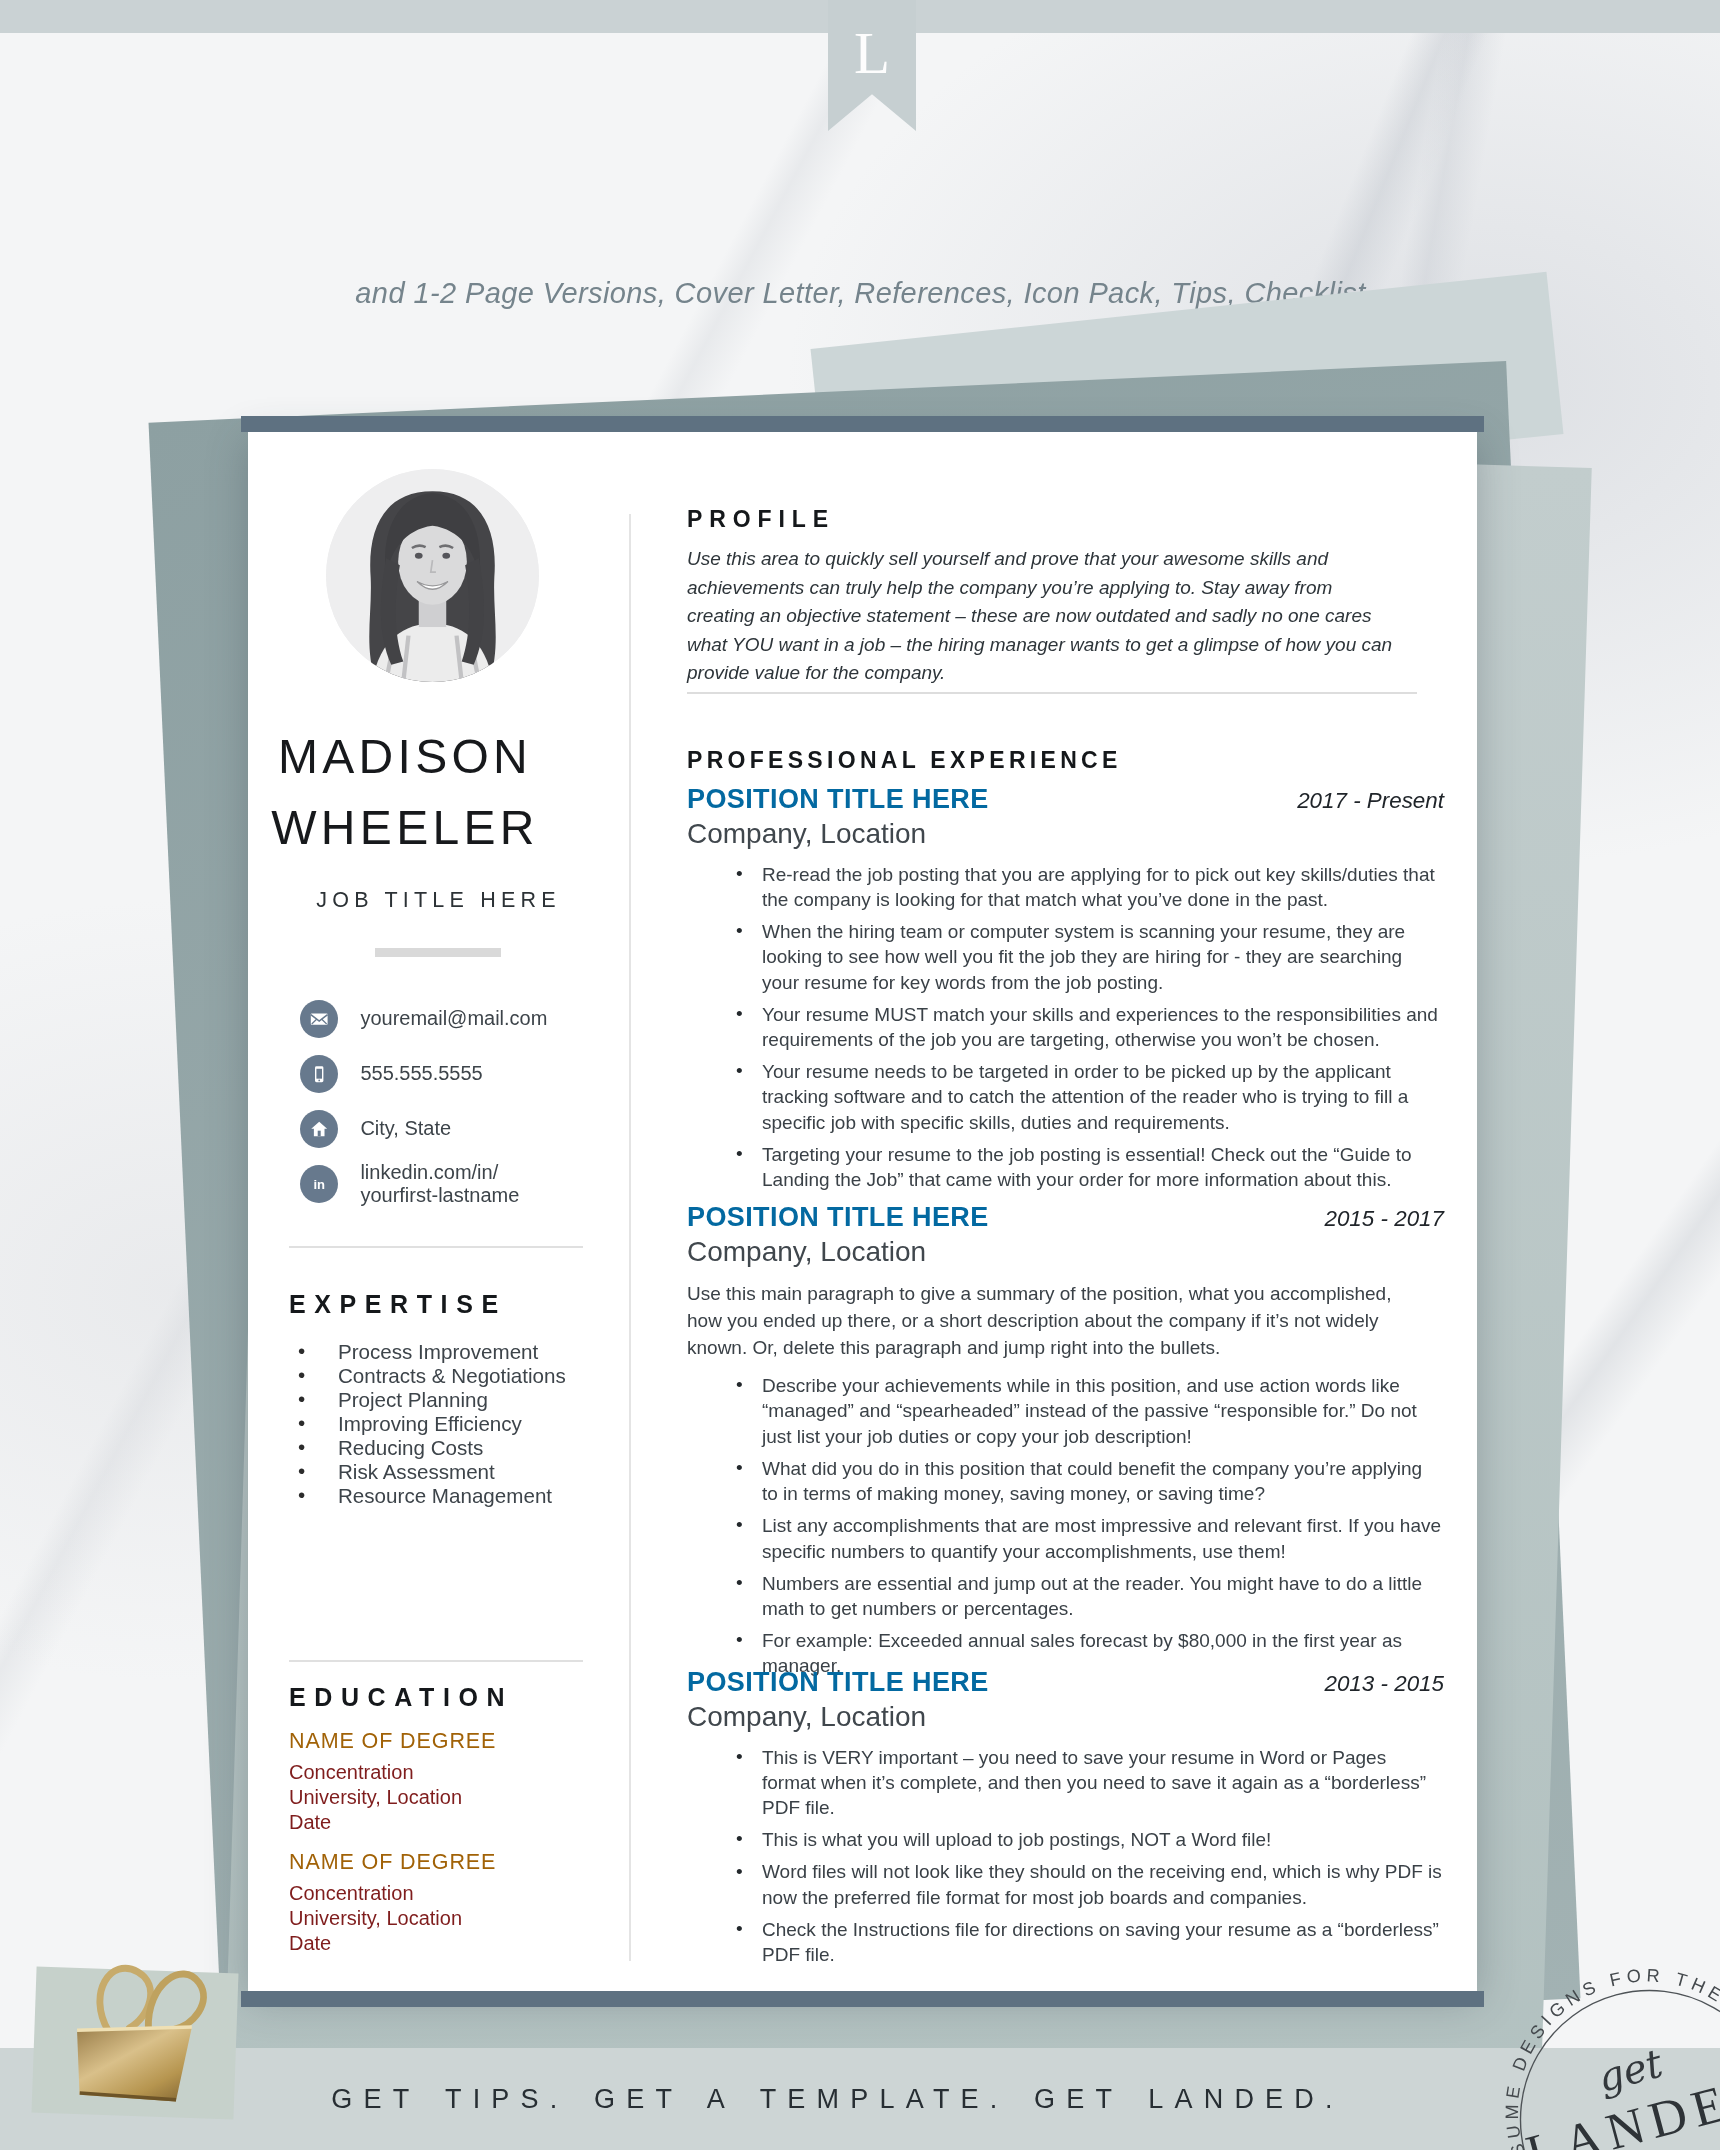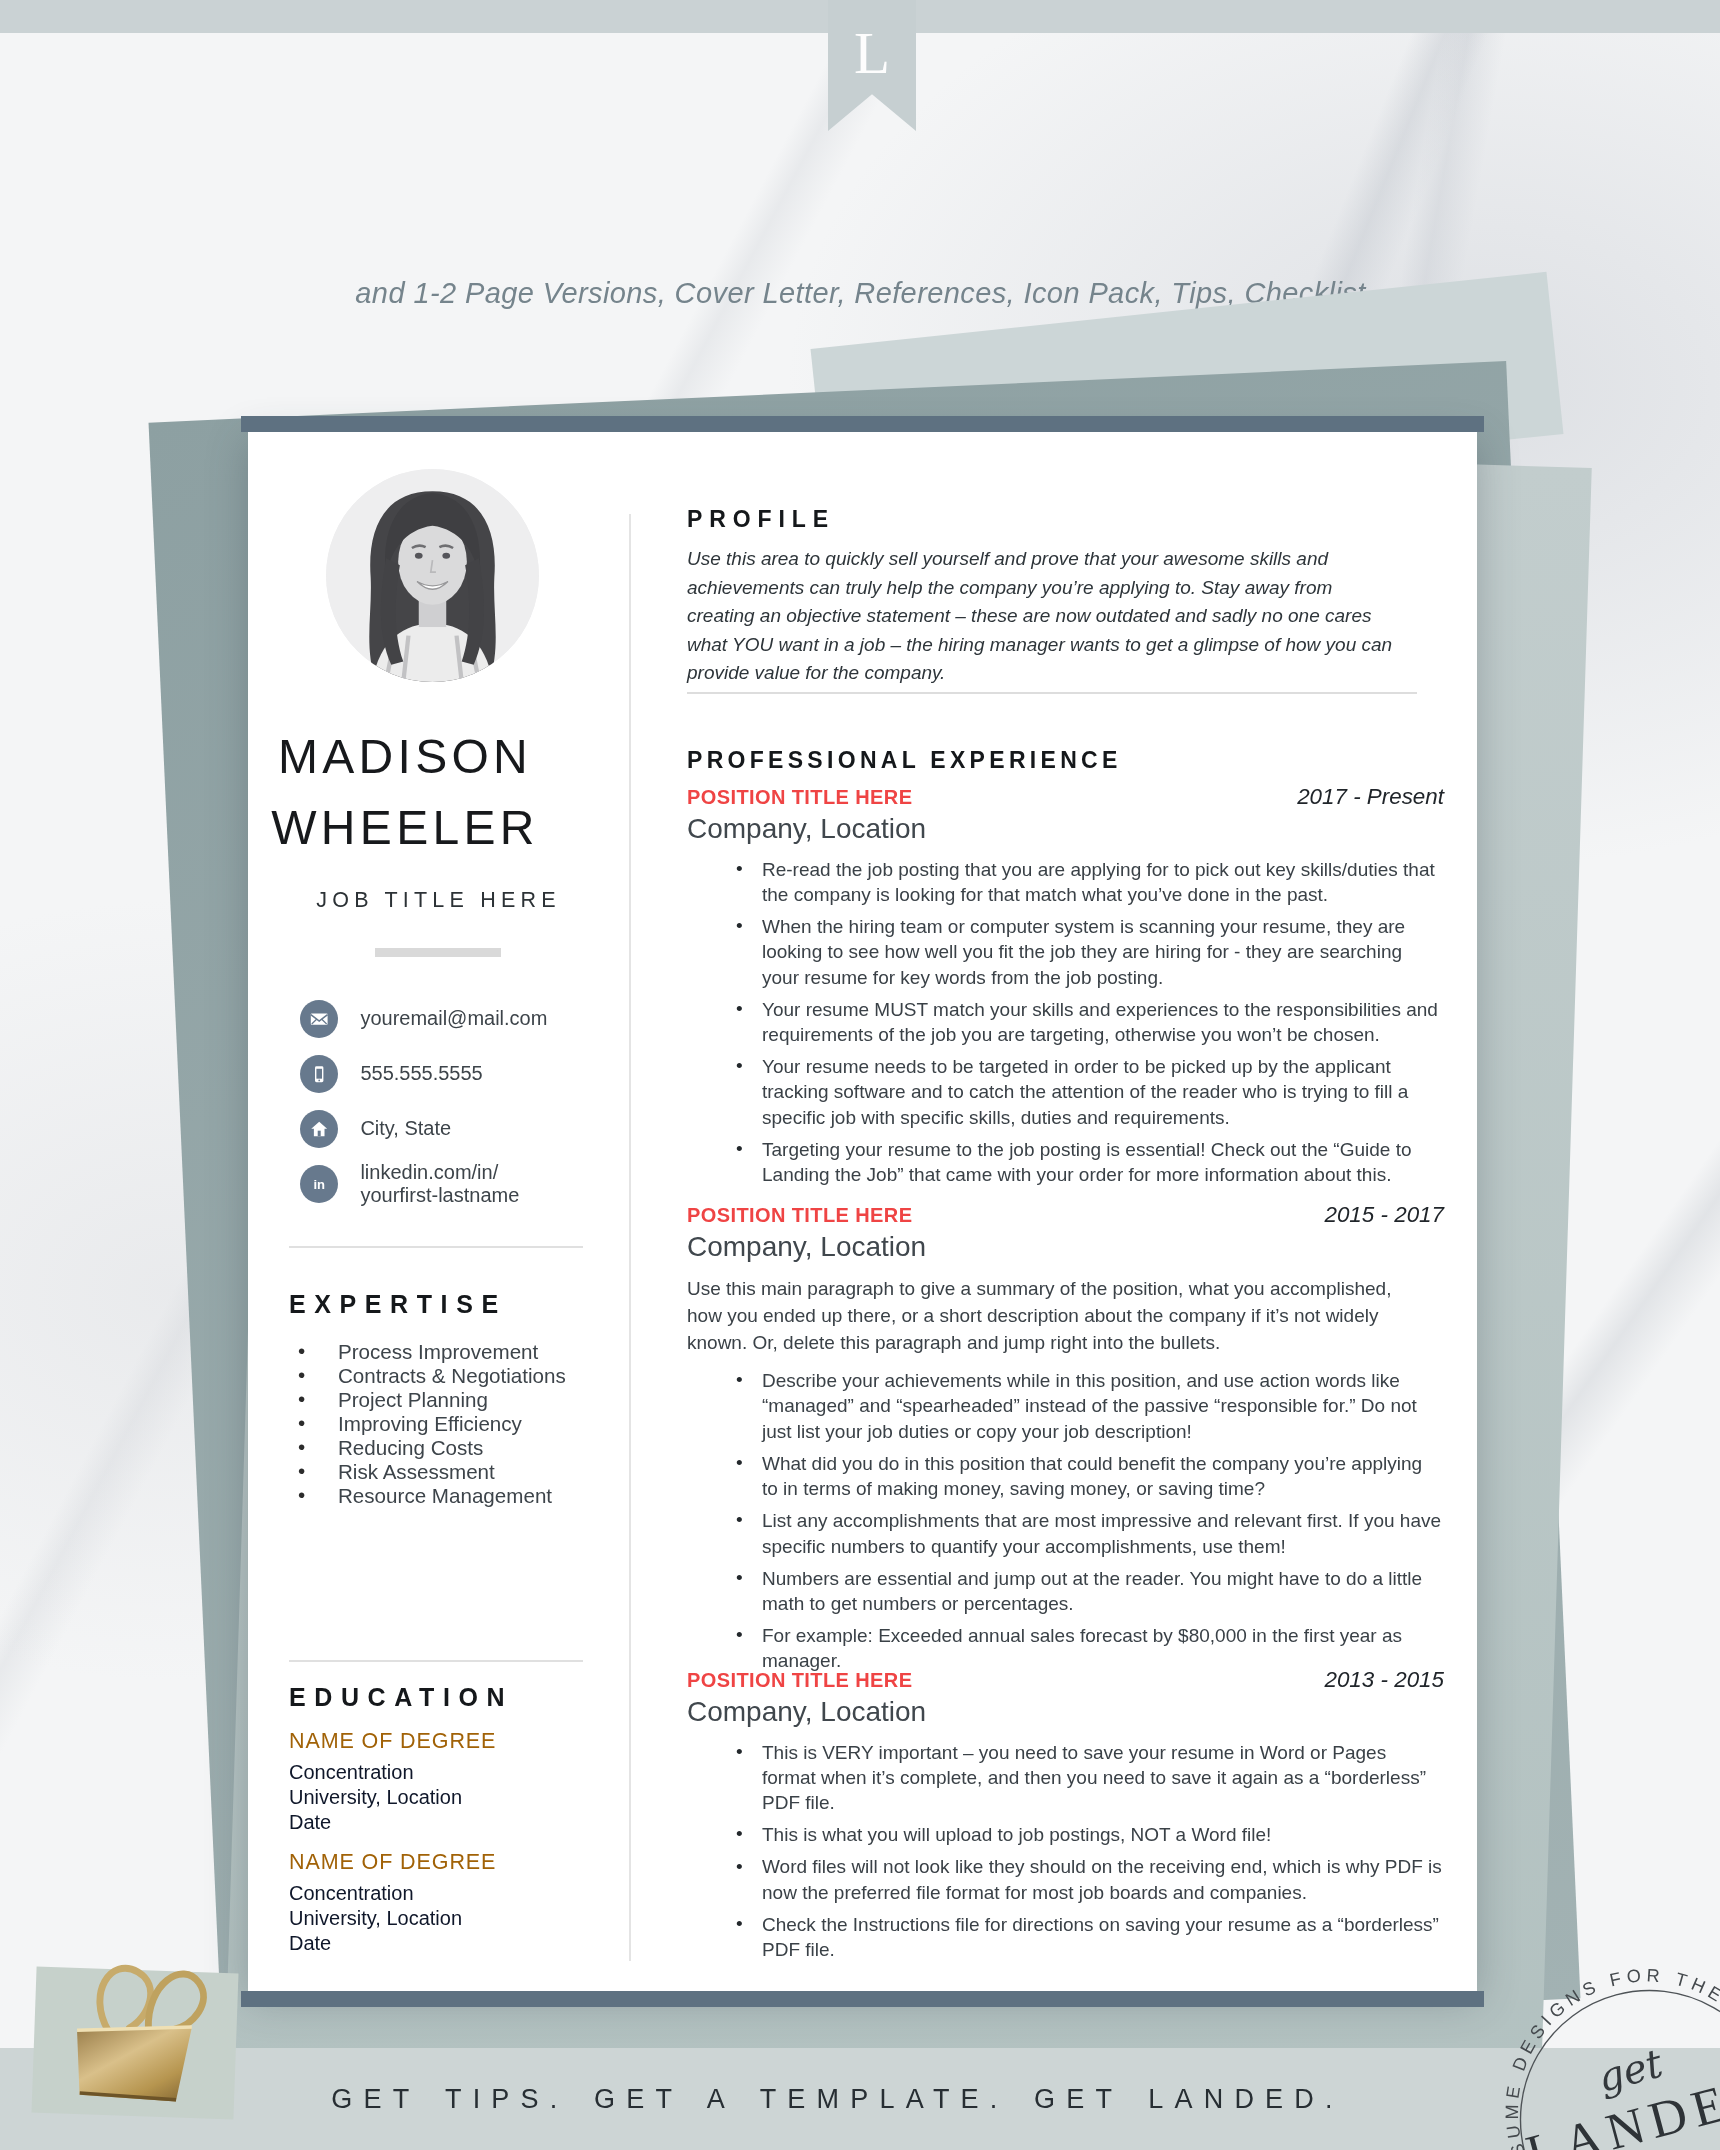--- a/index.html
+++ b/index.html
@@ -48,31 +48,31 @@
   .side-div{left:41px;width:294px;height:1.7px;background:#e0e0e0;}
   .div-1{top:816px;} .div-2{top:1230px;}
   .side-heading{left:41px;font-size:25px;font-weight:700;letter-spacing:8.6px;color:#15181b;}
   .h-expertise{top:860px;} .h-education{top:1253px;}
   .exp-list{left:50px;top:910px;display:flex;flex-direction:column;}
   .exp-item{position:relative;padding-left:40px;font-size:20.6px;color:#3d444a;}
   .exp-item::before{content:"•";position:absolute;left:0;top:-0.9px;color:#2c2c2c;}
   .deg{left:41px;width:310px;}
   .deg-0{top:1299px;} .deg-1{top:1420px;}
   .degree-name{font-size:21.5px;font-weight:400;letter-spacing:0.9px;color:#a16207;margin-bottom:6px;}
-  .degree-line{font-size:20px;color:#0f172a;line-height:1.24;}
+  .degree-line{font-size:20px;color:#7f1d1d;line-height:1.24;}
   
   .m-heading{left:439px;font-size:23px;font-weight:700;letter-spacing:4.3px;color:#15181b;}
   .h-profile{top:76px;letter-spacing:6.9px;}
   .h-exper{top:317px;}
   .profile-text{left:439px;top:115px;width:706px;font-style:italic;font-size:19px;line-height:1.5;color:#2e353a;}
   .m-divider{left:439px;top:262px;width:730px;height:1.7px;background:#dddddd;}
   .pos{position:absolute;left:439px;width:757px;}
   .pos-0{top:354px;} .pos-1{top:772px;} .pos-2{top:1237px;}
   .pos-head{display:flex;justify-content:space-between;align-items:baseline;}
-  .pos-title{font-size:20px;font-weight:700;letter-spacing:0.4px;color:#ef4444;}
+  .pos-title{font-size:27px;font-weight:700;letter-spacing:0.4px;color:#0369a1;}
   .pos-dates{font-style:italic;font-size:22.4px;color:#20252a;}
   .pos-company{font-size:28px;color:#40474d;margin-top:2.6px;}
   .pos-summary{margin-top:13.8px;width:723px;font-size:19px;line-height:1.4;color:#3a4147;}
   .bullets{margin-top:12px;padding-left:49px;display:flex;flex-direction:column;gap:6.9px;}
   .bullet{position:relative;width:680px;padding-left:26px;font-size:19px;line-height:1.33;color:#3a4147;}
   .bullet::before{content:"•";position:absolute;left:0;top:-0.9px;color:#23282c;}
   
   .footerband{left:0;top:2048px;width:1721px;height:103px;background:#cdd5d5;z-index:3;}
   .tagline{left:0;top:2048px;width:1675px;height:103px;line-height:103px;text-align:center;
     font-size:27px;font-weight:500;letter-spacing:11.2px;word-spacing:6.9px;color:#272e33;z-index:4;}

